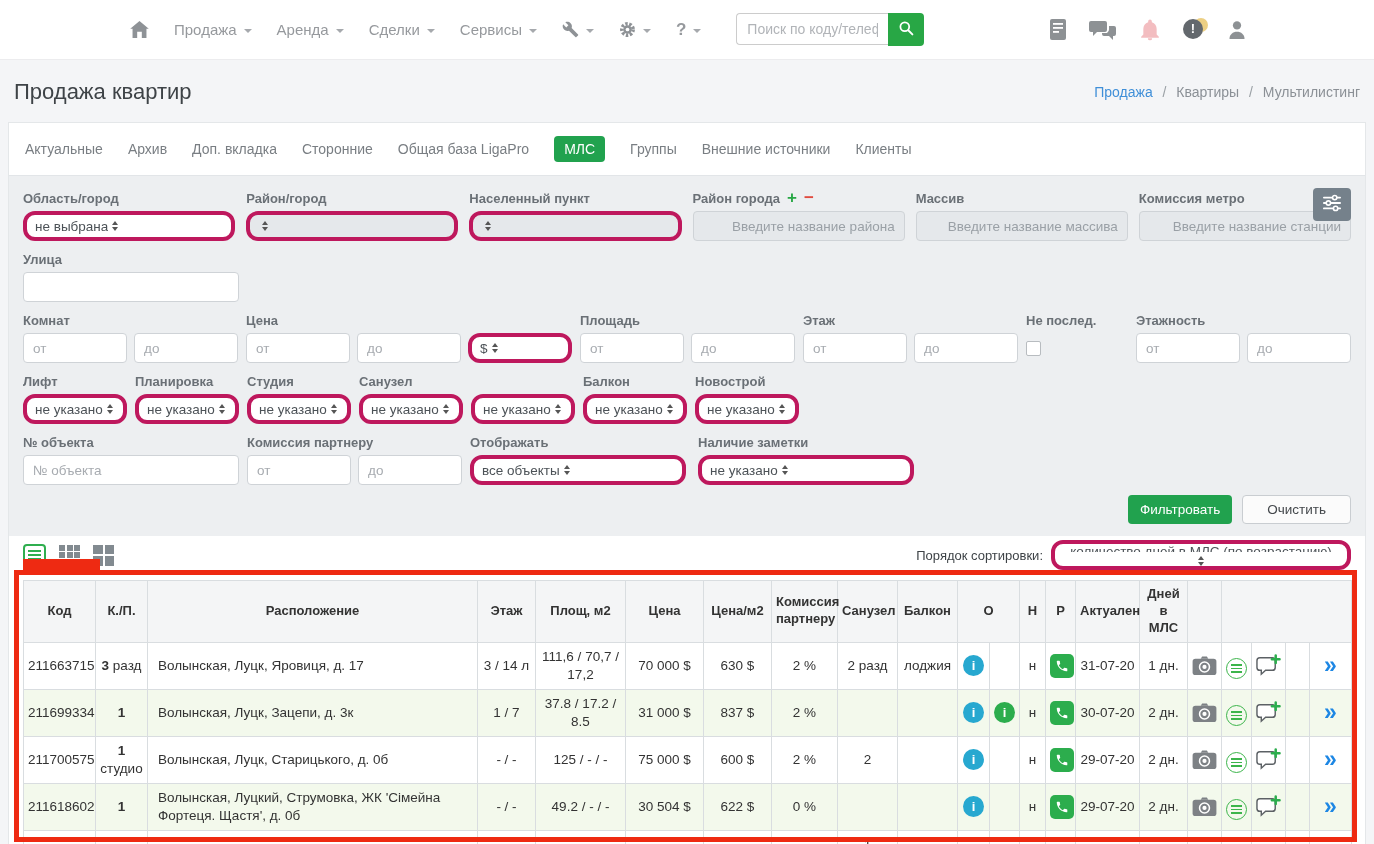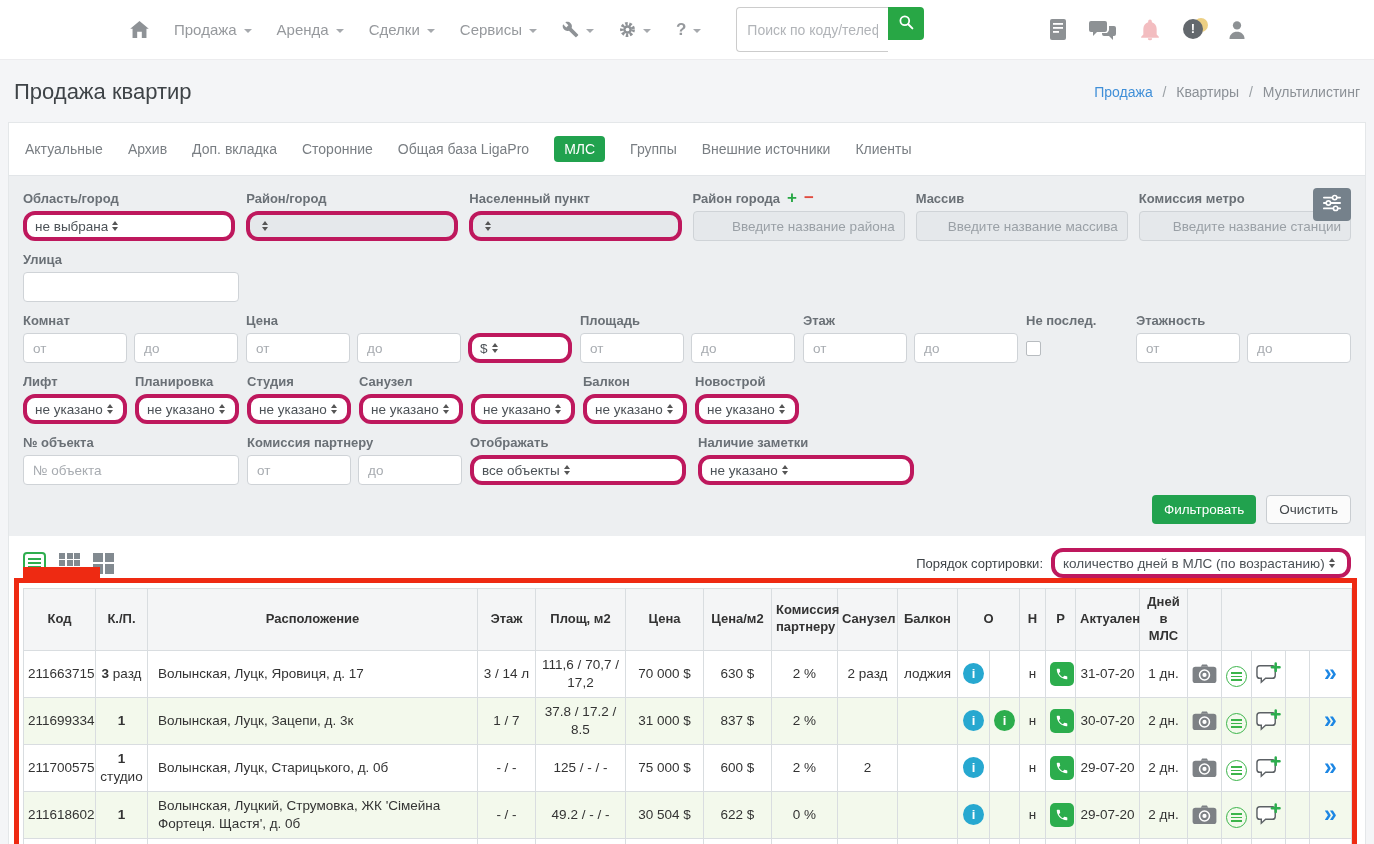--- a/index.html
+++ b/index.html
@@ -8,21 +8,21 @@
   body { position:relative; }
 
   
   .navbar { height:60px; background:#fff; border-bottom:1px solid #ececee;
     display:flex; align-items:center; justify-content:space-between; padding:0 128px 0 130px; }
   .nav-left { display:flex; align-items:center; gap:25px; }
   .nav-item { display:flex; align-items:center; gap:7px; color:#96999d; font-size:15px; cursor:pointer; white-space:nowrap; }
   .caret { width:0; height:0; border-left:4px solid transparent; border-right:4px solid transparent; border-top:4px solid #a6a9ad; margin-top:2px; }
   .nav-ic svg { display:block; }
   .searchbox { display:flex; margin-left:10px; }
-  .searchbox input { width:152px; height:45px; border:1px solid #ccc; border-right:none;
+  .searchbox input { width:152px; height:32px; border:1px solid #ccc; border-right:none;
     border-radius:4px 0 0 4px; padding:0 10px; font-size:14px; color:#555; background:#fff; }
   .searchbox input::placeholder { color:#b1b4b8; }
   .search-btn { width:36px; height:33px; background:#28a745; border:none; border-radius:0 4px 4px 0;
     display:flex; align-items:center; justify-content:center; cursor:pointer; }
   .nav-right { display:flex; align-items:center; gap:23px; }
   .alert-wrap { position:relative; width:22px; height:22px; }
   .alert-wrap .blob { position:absolute; right:-3px; top:-1px; width:14px; height:14px; border-radius:50%; background:#e9c76d; opacity:.85; }
   .alert-wrap .disc { position:absolute; left:0; top:0; width:20px; height:20px; border-radius:50%; background:#63686d;
     color:#fff; font-weight:bold; font-size:13px; text-align:center; line-height:20px; }
 
@@ -63,24 +63,24 @@
   .sel.dis { background:#e5e8eb; }
   .arrows { display:inline-flex; flex-direction:column; gap:2px; flex:0 0 auto; }
   .arrows::before { content:""; border-left:3.5px solid transparent; border-right:3.5px solid transparent; border-bottom:4px solid #555; }
   .arrows::after  { content:""; border-left:3.5px solid transparent; border-right:3.5px solid transparent; border-top:4px solid #555; }
   .w104 { width:104px; flex:0 0 104px; }
   .w216 { width:216px; flex:0 0 216px; }
   .checkbox { width:15px; height:15px; border:1px solid #b8bcc0; border-radius:2px; background:#fff; display:inline-block; margin-top:8px; cursor:pointer; }
   .ml28 { margin-left:28px; }
   .btnrow { display:flex; justify-content:flex-end; gap:10px; margin-top:2px; }
   .btn-green { background:#21a24e; color:#fff; border:none; border-radius:4px; padding:6px 12px; font-size:13.5px; cursor:pointer; }
-  .btn-light { background:#fbfbfb; color:#44484c; border:1px solid #c9cdd1; border-radius:4px; padding:6px 12px; font-size:13.5px; cursor:pointer; }
+  .btn-light { background:#fbfbfb; color:#44484c; border:1px solid #c9cdd1; border-radius:4px; padding:6px 24px; font-size:13.5px; cursor:pointer; }
 
   
-  .toolbar { display:flex; justify-content:space-between; align-items:center; padding:12px 14px 10px; background:#fff; }
+  .toolbar { display:flex; justify-content:space-between; align-items:center; padding:4px 14px 10px; background:#fff; }
   .views { display:flex; align-items:center; gap:13px; }
   .vi-list { width:23px; height:22px; border:2px solid #2fae4f; border-radius:4px; display:flex; flex-direction:column;
     justify-content:center; align-items:center; gap:2px; background:#fff; cursor:pointer; }
   .vi-list i { width:13px; height:2px; background:#2fae4f; display:block; }
   .vi-grid { display:grid; grid-template-columns:repeat(3,6px); grid-gap:1.5px; cursor:pointer; }
   .vi-grid i { width:6px; height:6px; background:#828a90; display:block; }
   .vi-tiles { display:grid; grid-template-columns:repeat(2,9.5px); grid-gap:2px; cursor:pointer; }
   .vi-tiles i { width:9.5px; height:9.5px; background:#828a90; display:block; }
   .sortbox { display:flex; align-items:center; gap:8px; font-size:13px; color:#3e4347; }
 
@@ -441,21 +441,21 @@
         </span>
       <span class="vi-tiles">
           <i></i>
           <i></i>
           <i></i>
           <i></i>
         </span>
     </div>
     <div class="sortbox">
       <span>Порядок сортировки:</span>
-      <div class="sel" style="width:300px;">
+      <div class="sel" style="width:300px;flex-direction:column;">
           <span class="sv">количество дней в МЛС (по возрастанию)</span>
           <span class="arrows"></span>
         </div>
     </div>
   </div>
 
   <div class="table-wrap">
     <div class="red-tab"></div>
     <div class="red-box"></div>
     <table>

